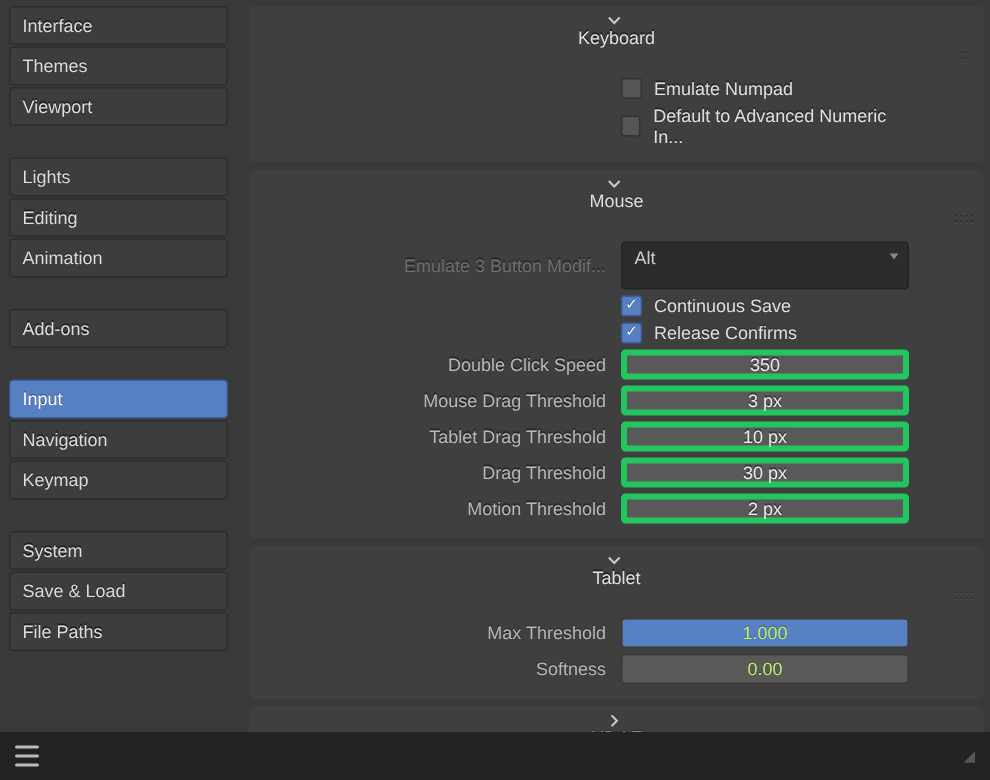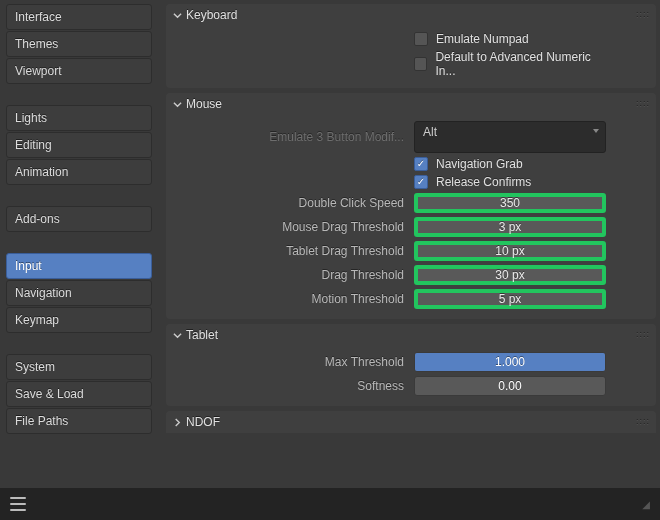--- a/index.html
+++ b/index.html
@@ -12,20 +12,21 @@
     padding: 5px 8px; color: #dcdcdc; cursor: pointer;
     text-shadow: 0 -1px 0 rgba(0,0,0,0.5);
   }
   .side-item.active { background: #5680c2; border-color: #3a5e9a; color: #fff; }
   .main { flex: 1; padding: 4px 4px 4px 8px; overflow-y: auto; }
   .panel { background: #3f3f3f; border-radius: 4px; margin-bottom: 5px; }
   .panel-header {
     display: flex; align-items: center; padding: 4px 6px;
     background: #3f3f3f; border-radius: 4px 4px 0 0; cursor: pointer;
     text-shadow: 0 -1px 0 rgba(0,0,0,0.5);
+    flex-direction: column;
   }
   .panel-header .grip { margin-left: auto; color: #555; letter-spacing: 1px; font-size: 9px; }
   .chev { width: 10px; height: 10px; display: inline-flex; align-items: center; justify-content: center; margin-right: 4px; }
   .chev svg { width: 9px; height: 9px; }
   .panel-body { padding: 6px 10px 10px 10px; display: flex; flex-direction: column; gap: 4px; align-items: center; }
   .row { display: flex; align-items: center; gap: 6px; }
   .row .lbl { width: 192px; text-align: right; color: #b8b8b8; padding-right: 4px; text-shadow: 0 -1px 0 rgba(0,0,0,0.4); }
   .row .lbl.dim { color: #6e6e6e; }
   .row .ctrl { flex: 0 0 192px; }
   .checkbox {
@@ -46,21 +47,21 @@
   }
   .numfield {
     background: #595959; border: 4px solid #22c55e; border-radius: 3px;
     padding: 3px 8px; color: #eaeaea; text-align: center; width: 100%; height: 20px;
     display: flex; align-items: center; justify-content: center; cursor: ew-resize;
     text-shadow: 0 -1px 0 rgba(0,0,0,0.4);
   }
   .slider {
     background: #595959; border: 1px solid #3a3a3a; border-radius: 3px;
     position: relative; width: 100%; height: 20px; overflow: hidden; cursor: ew-resize;
-    display: flex; align-items: center; justify-content: center; color: #ffffff;
+    display: flex; align-items: center; justify-content: center; color: #bef264;
     text-shadow: 0 -1px 0 rgba(0,0,0,0.4);
   }
   .slider .fill { position: absolute; left: 0; top: 0; bottom: 0; background: #5680c2; }
   .slider .val { position: relative; z-index: 1; }
   .footer { position: absolute; bottom: 0; left: 0; right: 0; height: 32px; background: #232323; display: flex; align-items: center; padding: 0 10px; }
   .burger { width: 16px; height: 14px; display: flex; flex-direction: column; justify-content: space-between; cursor: pointer; }
   .burger span { height: 2px; background: #bbb; border-radius: 1px; }
   .corner { margin-left: auto; color: #555; font-size: 10px; }
 </style>
 </head>
@@ -144,21 +145,21 @@
               <div class="select">
                 <span>Alt</span>
               </div>
             </div>
           </div>
         <div class="row">
             <div class="lbl"></div>
             <div class="ctrl">
               <label class="chk-wrap">
                 <span class="checkbox checked"></span>
-                <span>Navigation Grab</span>
+                <span>Continuous Save</span>
               </label>
             </div>
           </div>
         <div class="row">
             <div class="lbl"></div>
             <div class="ctrl">
               <label class="chk-wrap">
                 <span class="checkbox checked"></span>
                 <span>Release Confirms</span>
               </label>
@@ -193,21 +194,21 @@
             <div class="ctrl">
               <div class="numfield">
                 <span>30 px</span>
               </div>
             </div>
           </div>
         <div class="row">
             <div class="lbl">Motion Threshold</div>
             <div class="ctrl">
               <div class="numfield">
-                <span>5 px</span>
+                <span>2 px</span>
               </div>
             </div>
           </div>
       </div>
     </div>
 
     <div class="panel">
       <div class="panel-header">
         <span class="chev">
             <svg viewBox="0 0 10 10">

